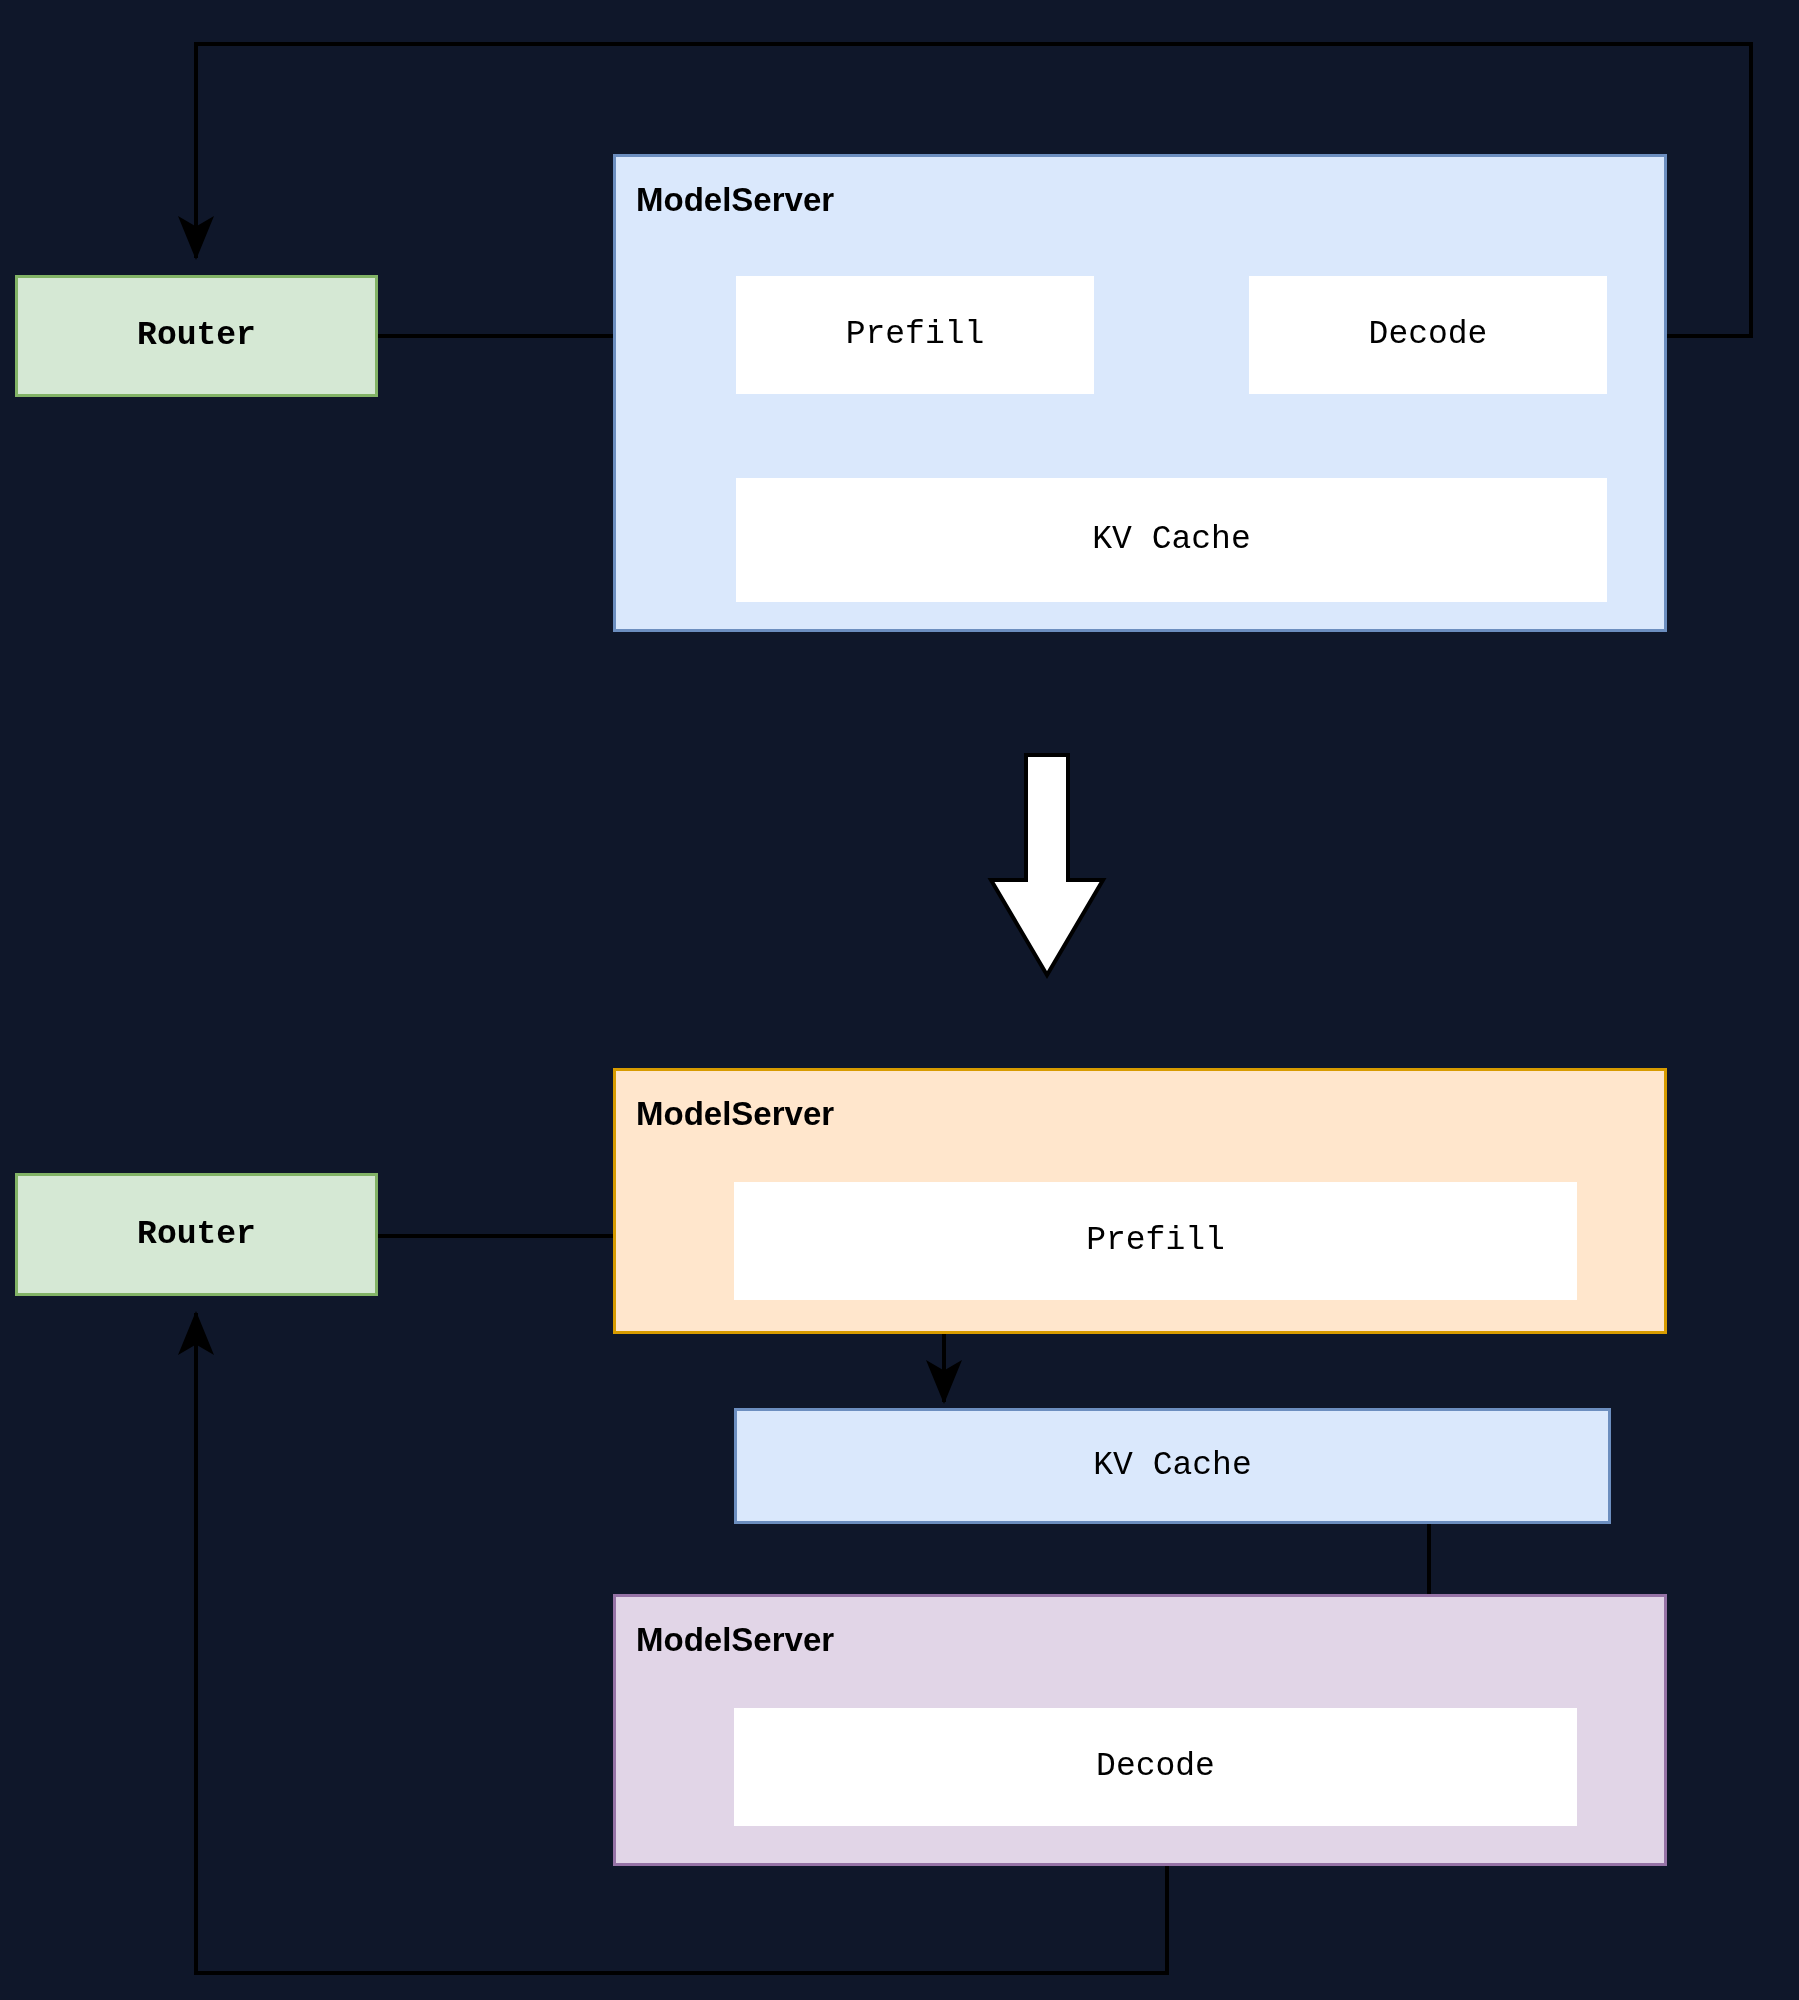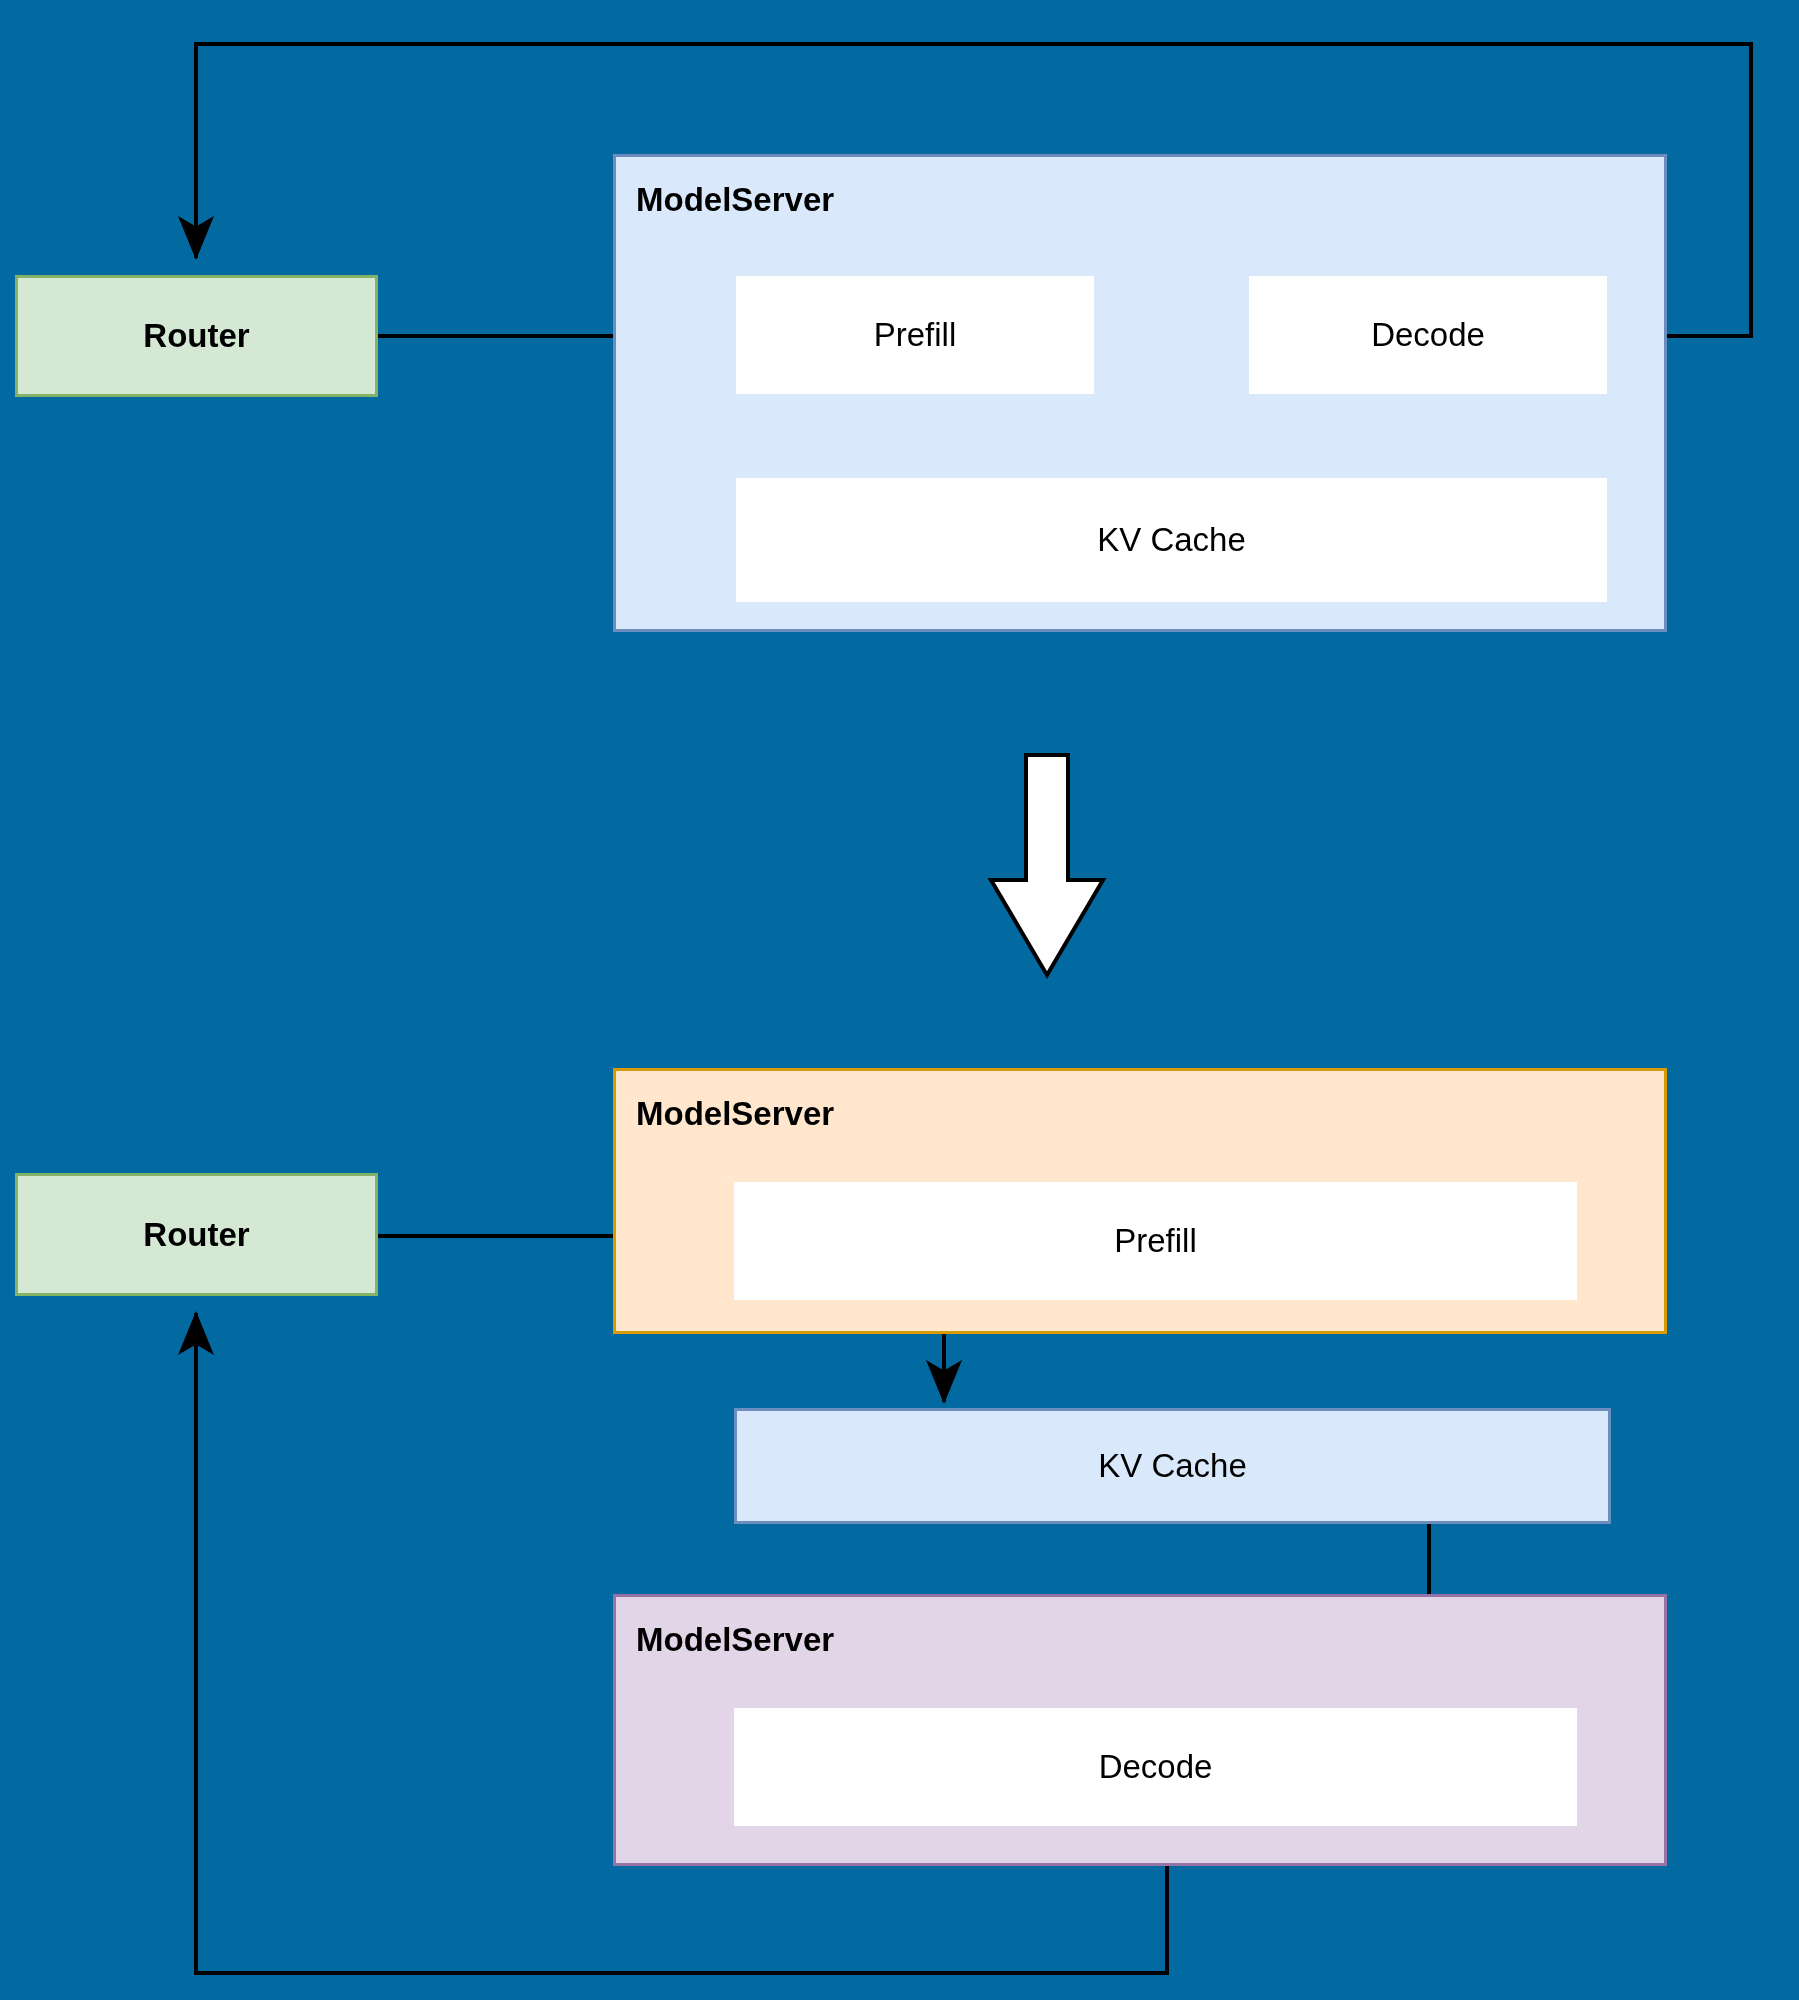--- a/index.html
+++ b/index.html
@@ -10,38 +10,38 @@
   body {
     width: 1799px;
     height: 2000px;
     font-family: "Liberation Sans", sans-serif;
     overflow: hidden;
   }
   #diagram-root {
     position: relative;
     width: 1799px;
     height: 2000px;
-    background: #0369a1;
+    background: #0f172a;
   }
   svg.layer {
     position: absolute;
     top: 0;
     left: 0;
     width: 1799px;
     height: 2000px;
   }
   .box {
     position: absolute;
     box-sizing: border-box;
     display: flex;
     align-items: center;
     justify-content: center;
   }
   .box-label {
-    font-family: Liberation Sans, sans-serif;
+    font-family: Liberation Mono, monospace;
     color: #000000;
     text-align: right;
     line-height: 1.15;
     white-space: nowrap;
   }
   .container-box {
     align-items: flex-start;
     justify-content: flex-start;
   }
   .container-title {

